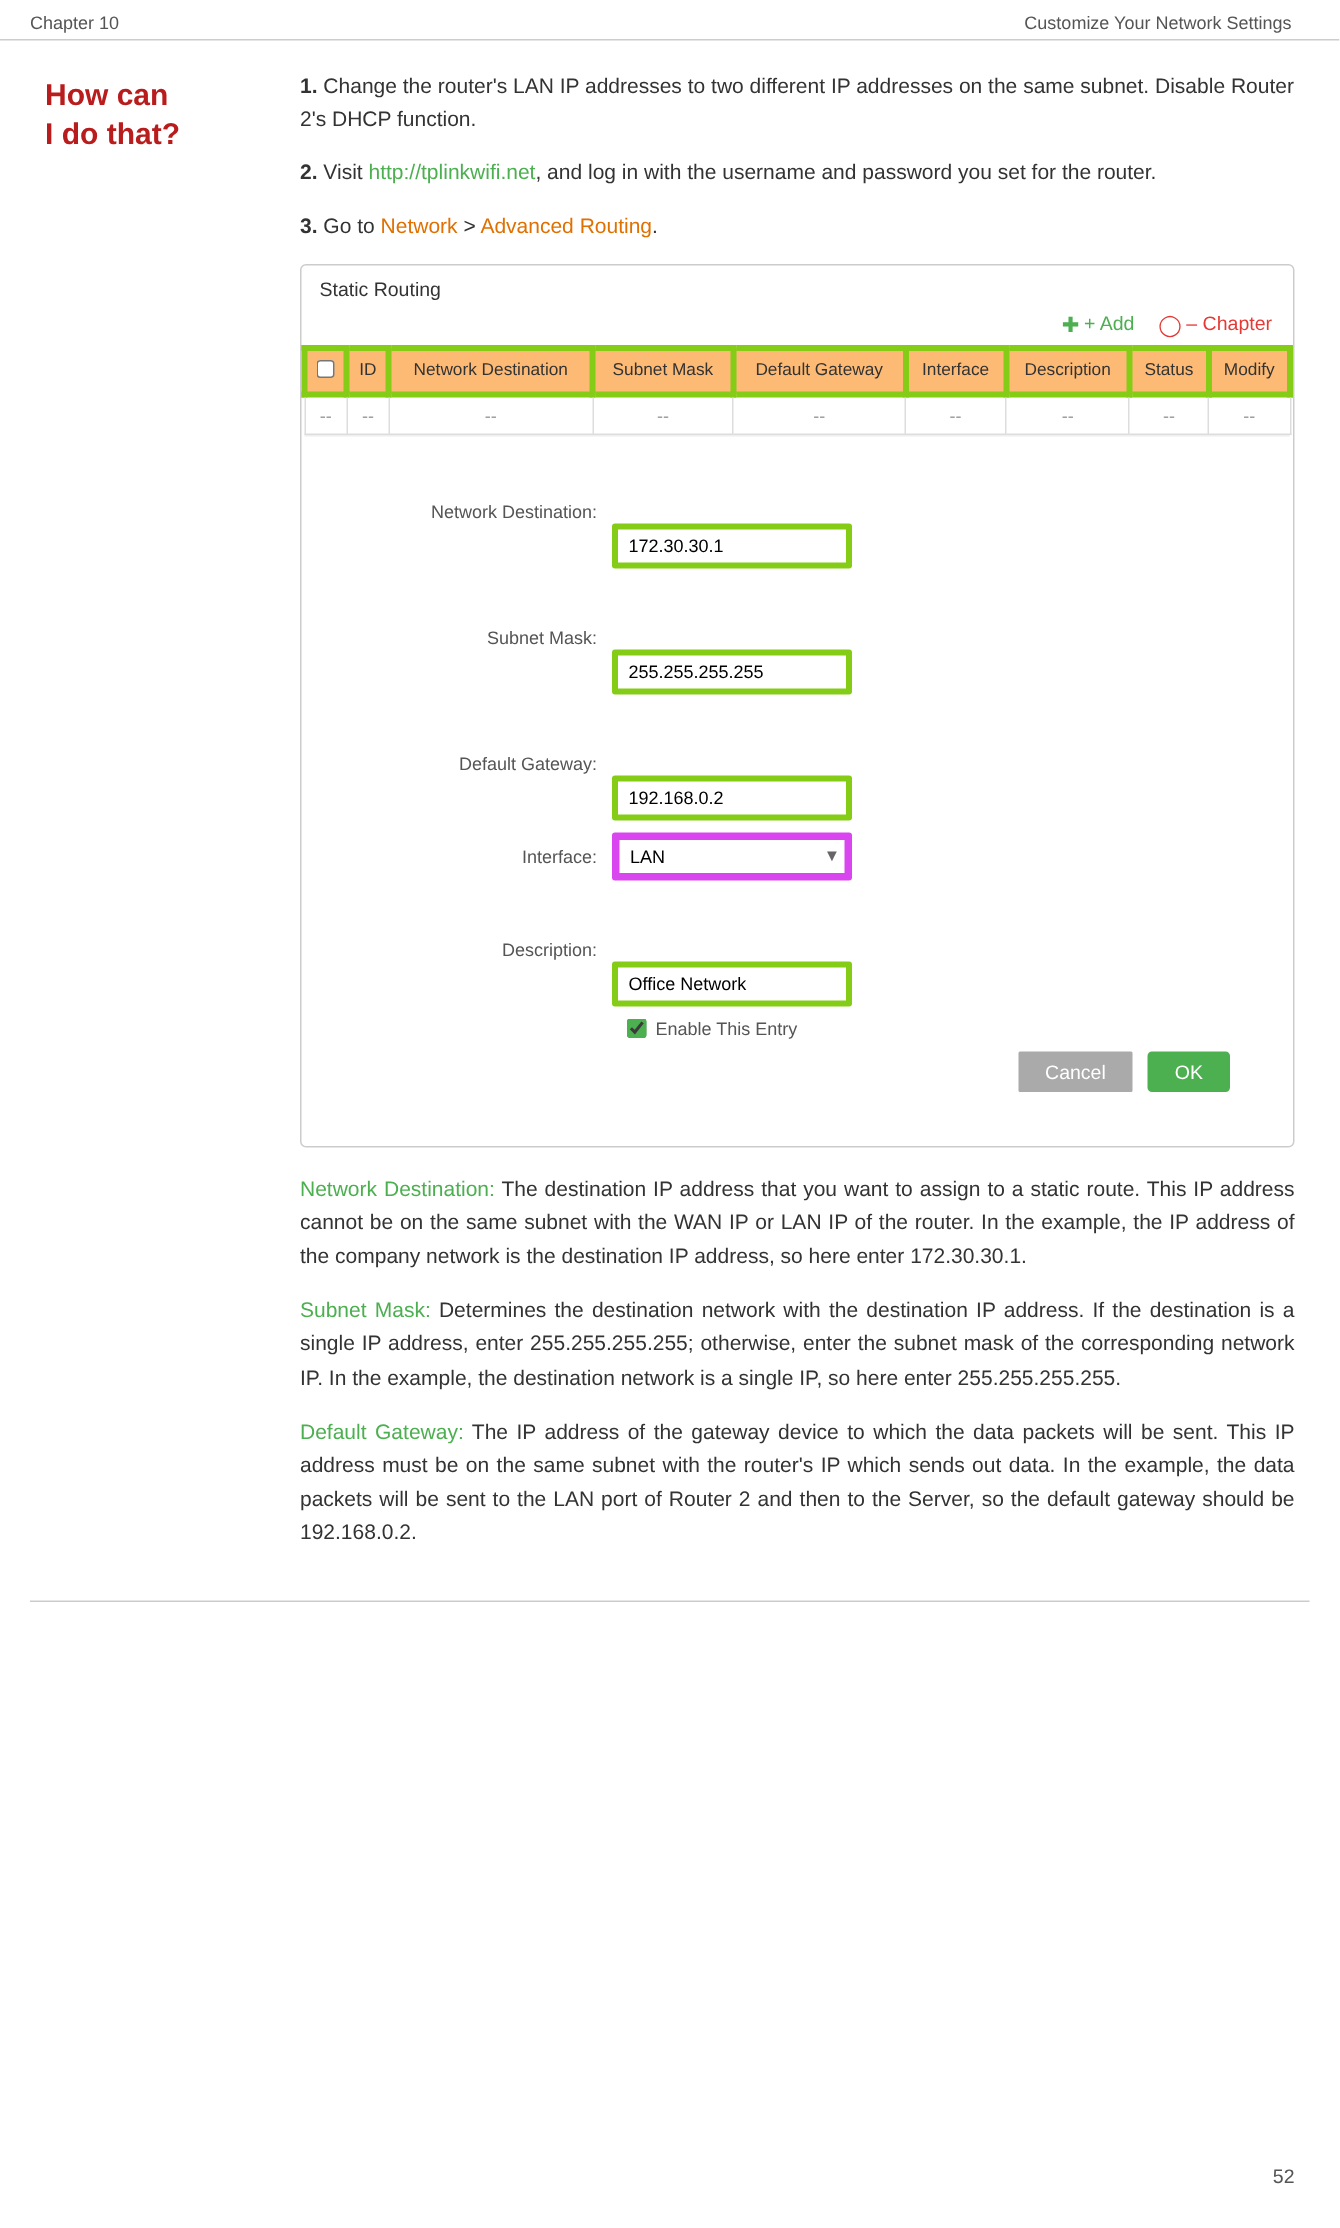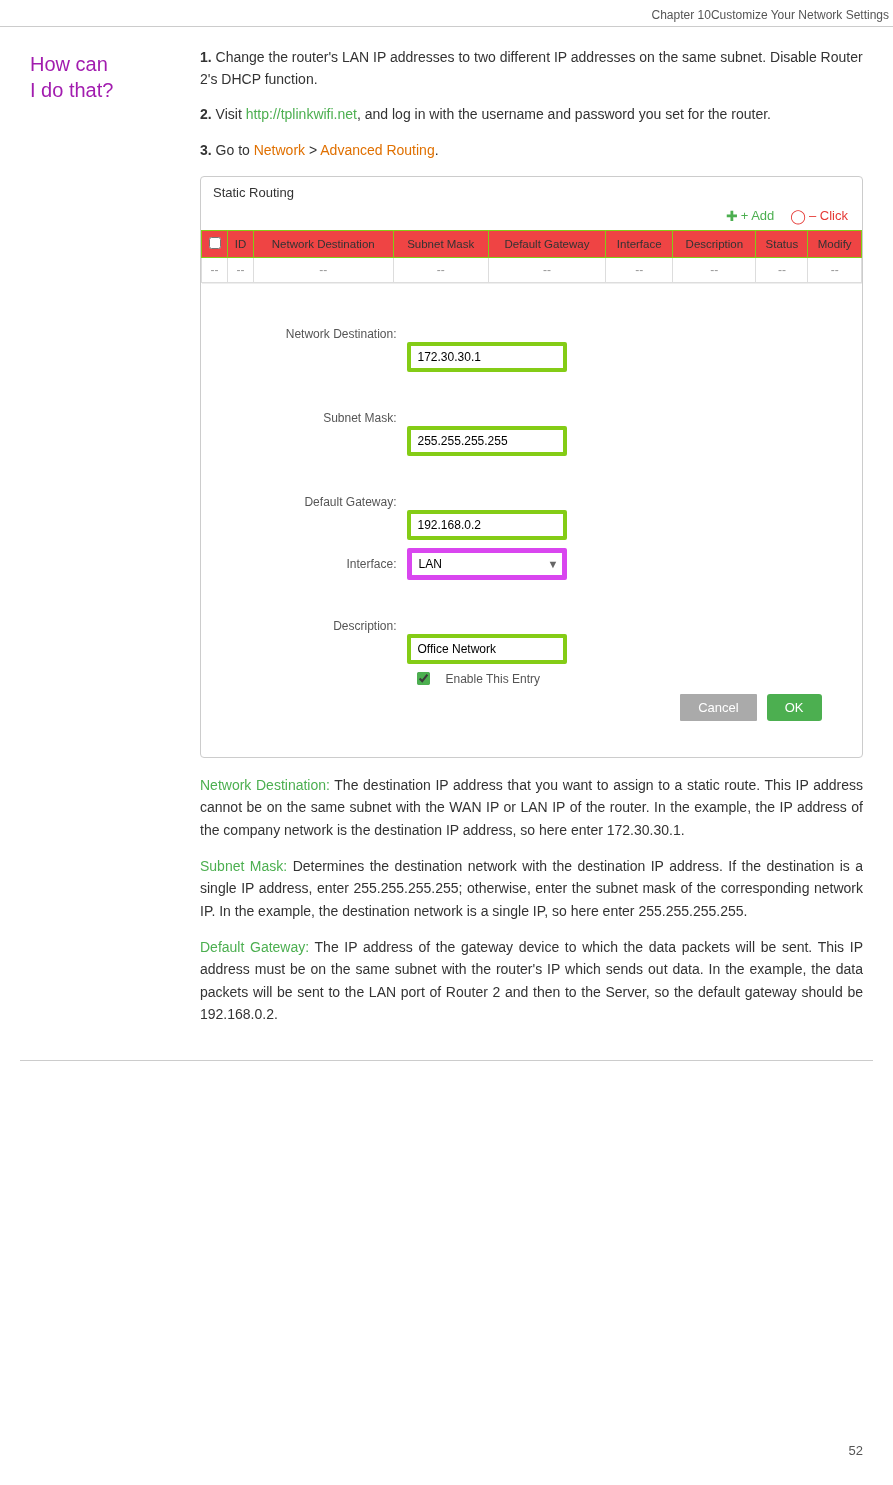--- a/index.html
+++ b/index.html
@@ -6,39 +6,39 @@
     body {
       font-family: Arial, sans-serif;
       font-size: 14px;
       background: #fff;
       color: #333;
       width: 893px;
       min-height: 1485px;
     }
     .page-header {
       display: flex;
-      justify-content: flex-end;
-      padding: 8px 4px 4px 20px;
+      justify-content: space-between;
+      padding: 8px 32px 4px 20px;
       border-bottom: 1px solid #ccc;
       font-size: 12px;
       color: #555;
     }
     .page-content {
       display: flex;
       padding: 20px 30px 20px 30px;
     }
     .left-col {
       width: 160px;
       flex-shrink: 0;
       padding-top: 4px;
     }
     .how-can-label {
       font-size: 20px;
-      font-weight: normal;
-      color: #a21caf;
+      font-weight: bold;
+      color: #b91c1c;
       line-height: 1.3;
     }
     .right-col {
       flex: 1;
       padding-left: 10px;
     }
     .step {
       margin-bottom: 14px;
       line-height: 1.55;
     }
@@ -87,22 +87,22 @@
       display: flex;
       align-items: center;
       gap: 3px;
     }
     .routing-table {
       width: 100%;
       border-collapse: collapse;
       font-size: 12px;
     }
     .routing-table th {
-      background: #ef4444;
-      border: 1px solid #84cc16;
+      background: #fdba74;
+      border: 4px solid #84cc16;
       padding: 6px 4px;
       text-align: center;
       font-weight: normal;
       color: #333;
       font-size: 11.5px;
       margin-top: 32px;
     }
     .routing-table td {
       border: 1px solid #ddd;
       padding: 5px 4px;
@@ -159,21 +159,21 @@
       pointer-events: none;
       font-size: 11px;
     }
     .checkbox-row {
       display: flex;
       align-items: center;
       margin-left: 165px;
       margin-bottom: 8px;
       font-size: 12px;
       color: #555;
-      gap: 16px;
+      gap: 6px;
     }
     .form-checkbox {
       width: 13px;
       height: 13px;
       accent-color: #4CAF50;
     }
     .form-buttons {
       display: flex;
       justify-content: flex-end;
       padding-right: 20px;
@@ -265,21 +265,21 @@
     <div class="routing-box">
       <div class="routing-box-title">Static Routing</div>
 
       <div class="routing-actions">
         <span class="btn-add">
           <span class="circle-icon">✚</span>
           <span>+ Add</span>
         </span>
         <span class="btn-delete">
           <span class="circle-icon">◯</span>
-          <span>– Click</span>
+          <span>– Chapter</span>
         </span>
       </div>
 
       <table class="routing-table">
         <thead>
           <tr>
             <th><input type="checkbox" style="width: 12px; height: 12px;"></th>
             <th>ID</th>
             <th>Network Destination</th>
             <th>Subnet Mask</th>

